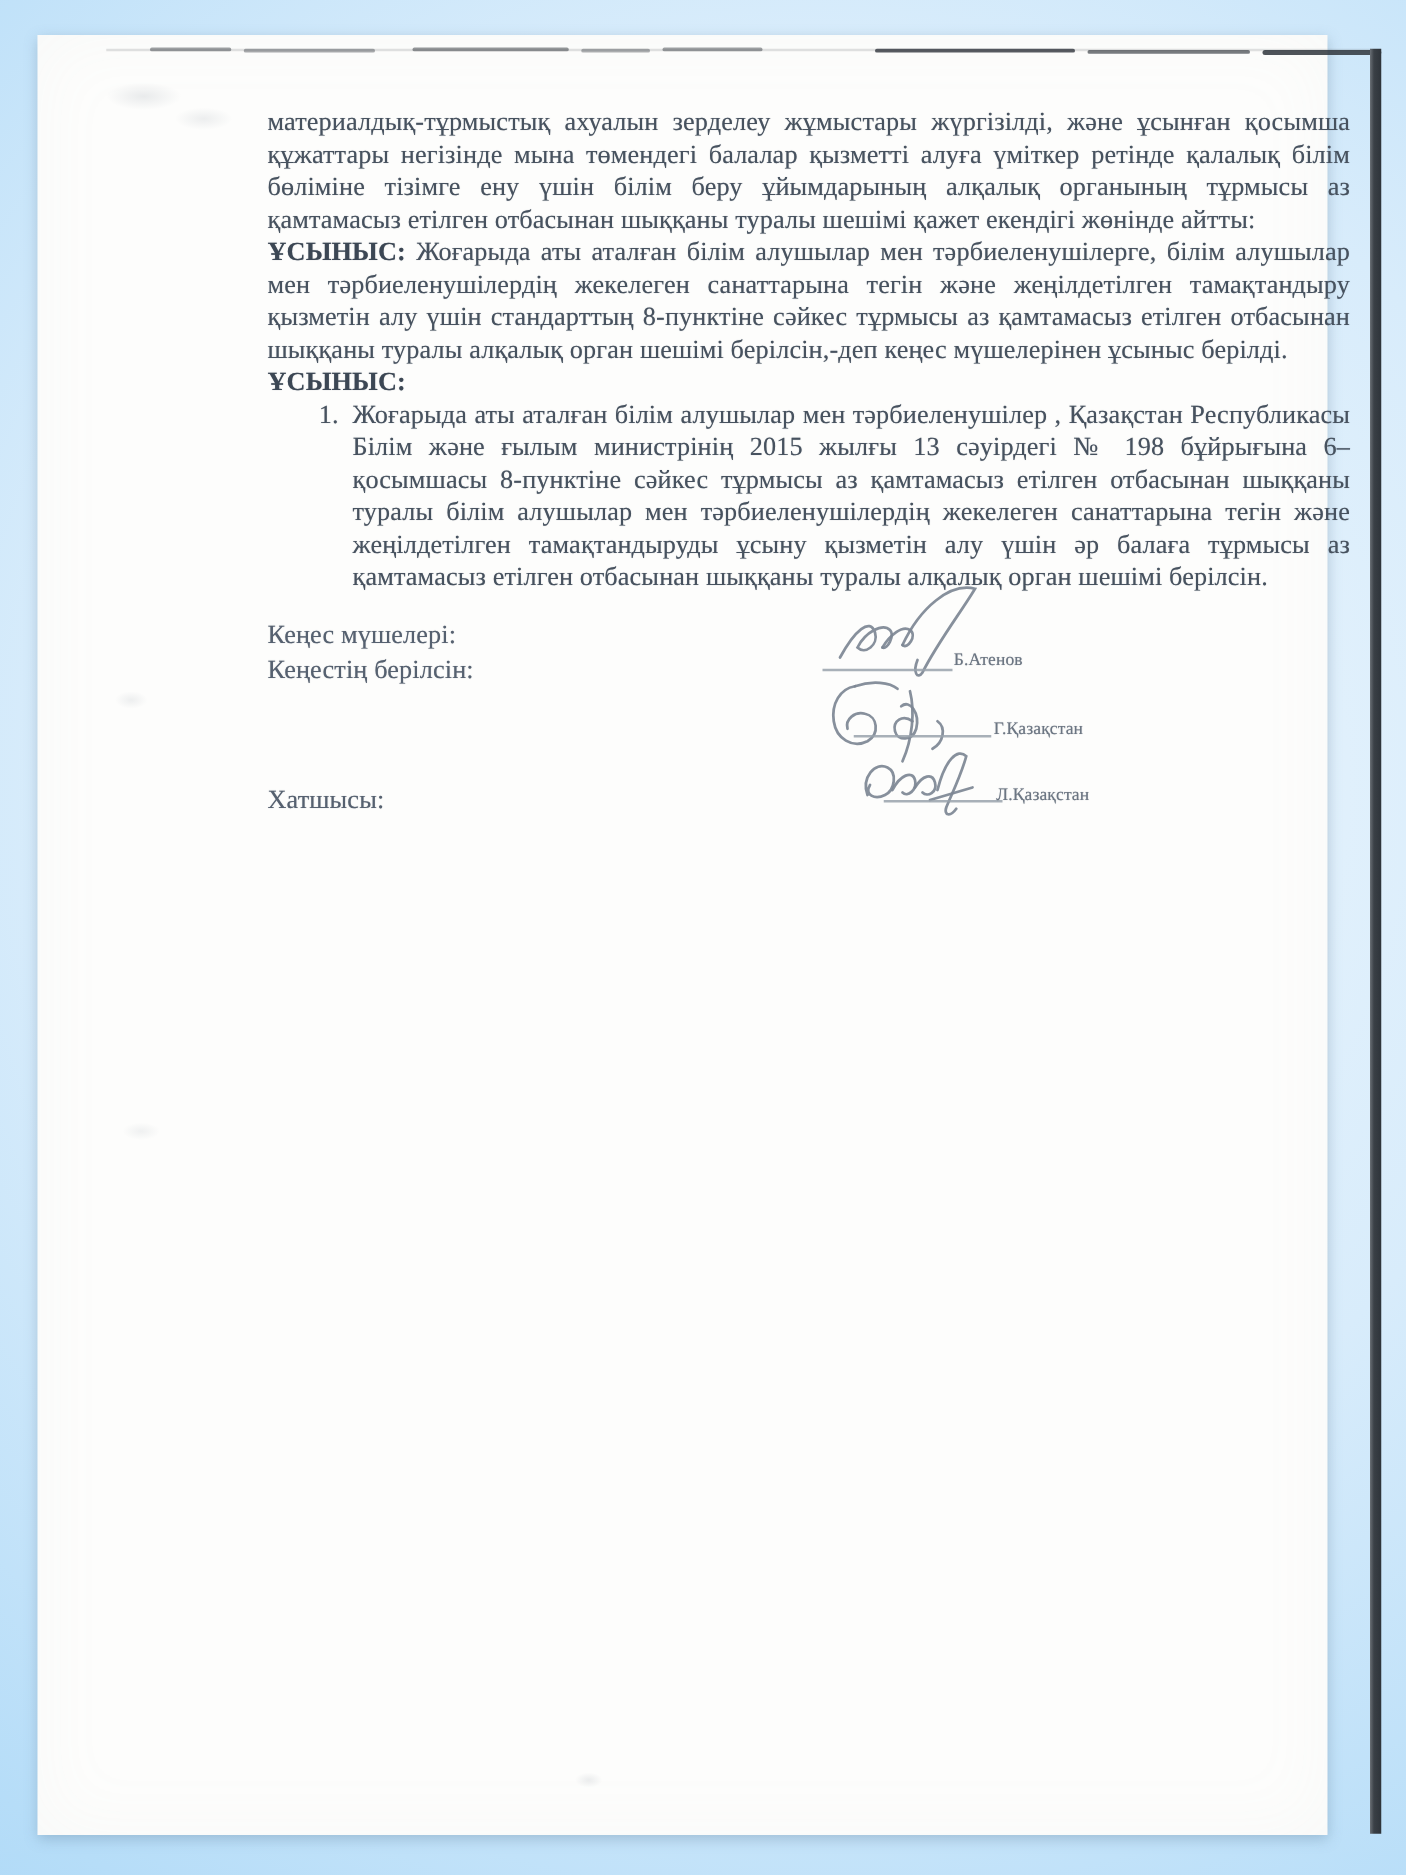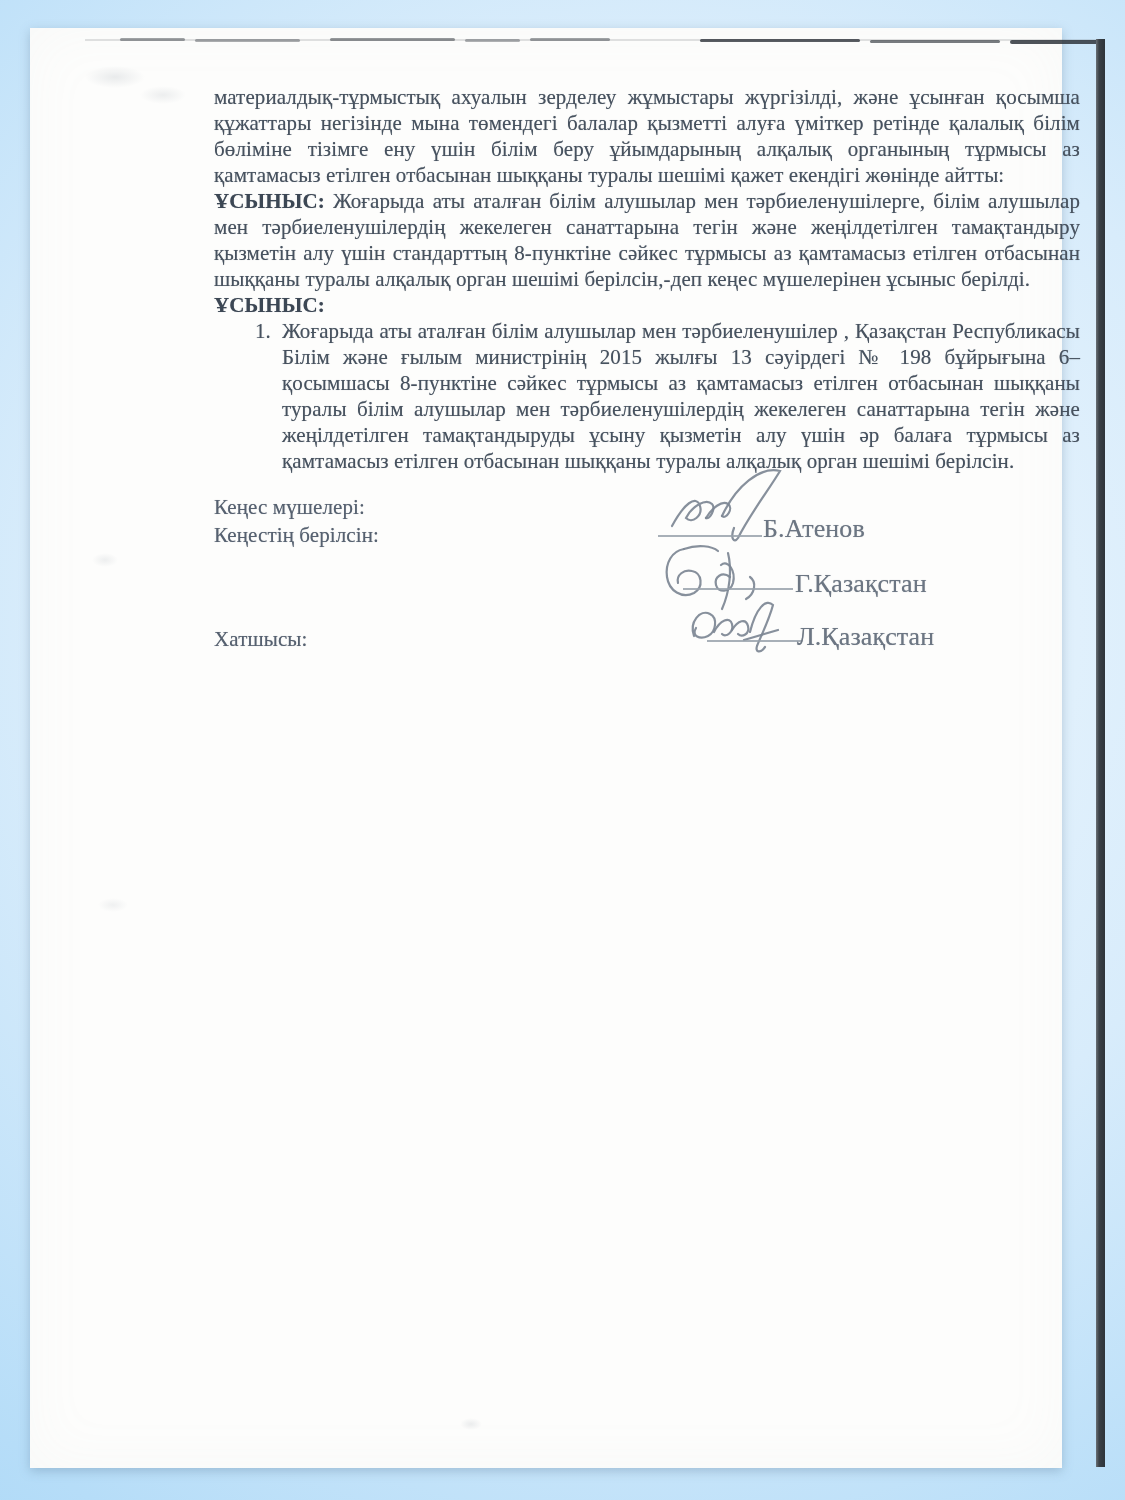--- a/index.html
+++ b/index.html
@@ -32,21 +32,21 @@
   }
   p.para{margin:0;text-align:justify;}
   .lead{font-weight:bold;color:#3c4754;}
   .heading{margin:0;font-weight:bold;color:#3c4754;}
   .list{display:flex;margin-left:41px;}
   .list .num{width:27px;flex:0 0 27px;}
   .list .ltext{flex:1;text-align:justify;}
   
   .sig-section{position:relative;height:190px;margin-top:14px;}
   .sig-label{position:absolute;white-space:nowrap;color:#566170;}
-  .sig-name{position:absolute;white-space:nowrap;color:#6c7683;font-size:26px;}
+  .sig-name{position:absolute;white-space:nowrap;color:#6c7683;font-size:14px;}
   .sig-underline{position:absolute;height:0;border-top:2px solid #99a2ac;opacity:.85;}
   .sig-svg{position:absolute;overflow:visible;}
   .sig-svg path{fill:none;stroke:#7d8794;stroke-width:2.2;stroke-linecap:round;opacity:.92;}
 </style>
 </head>
 <body>
 
 <div class="scene">
   <div class="page">
 

